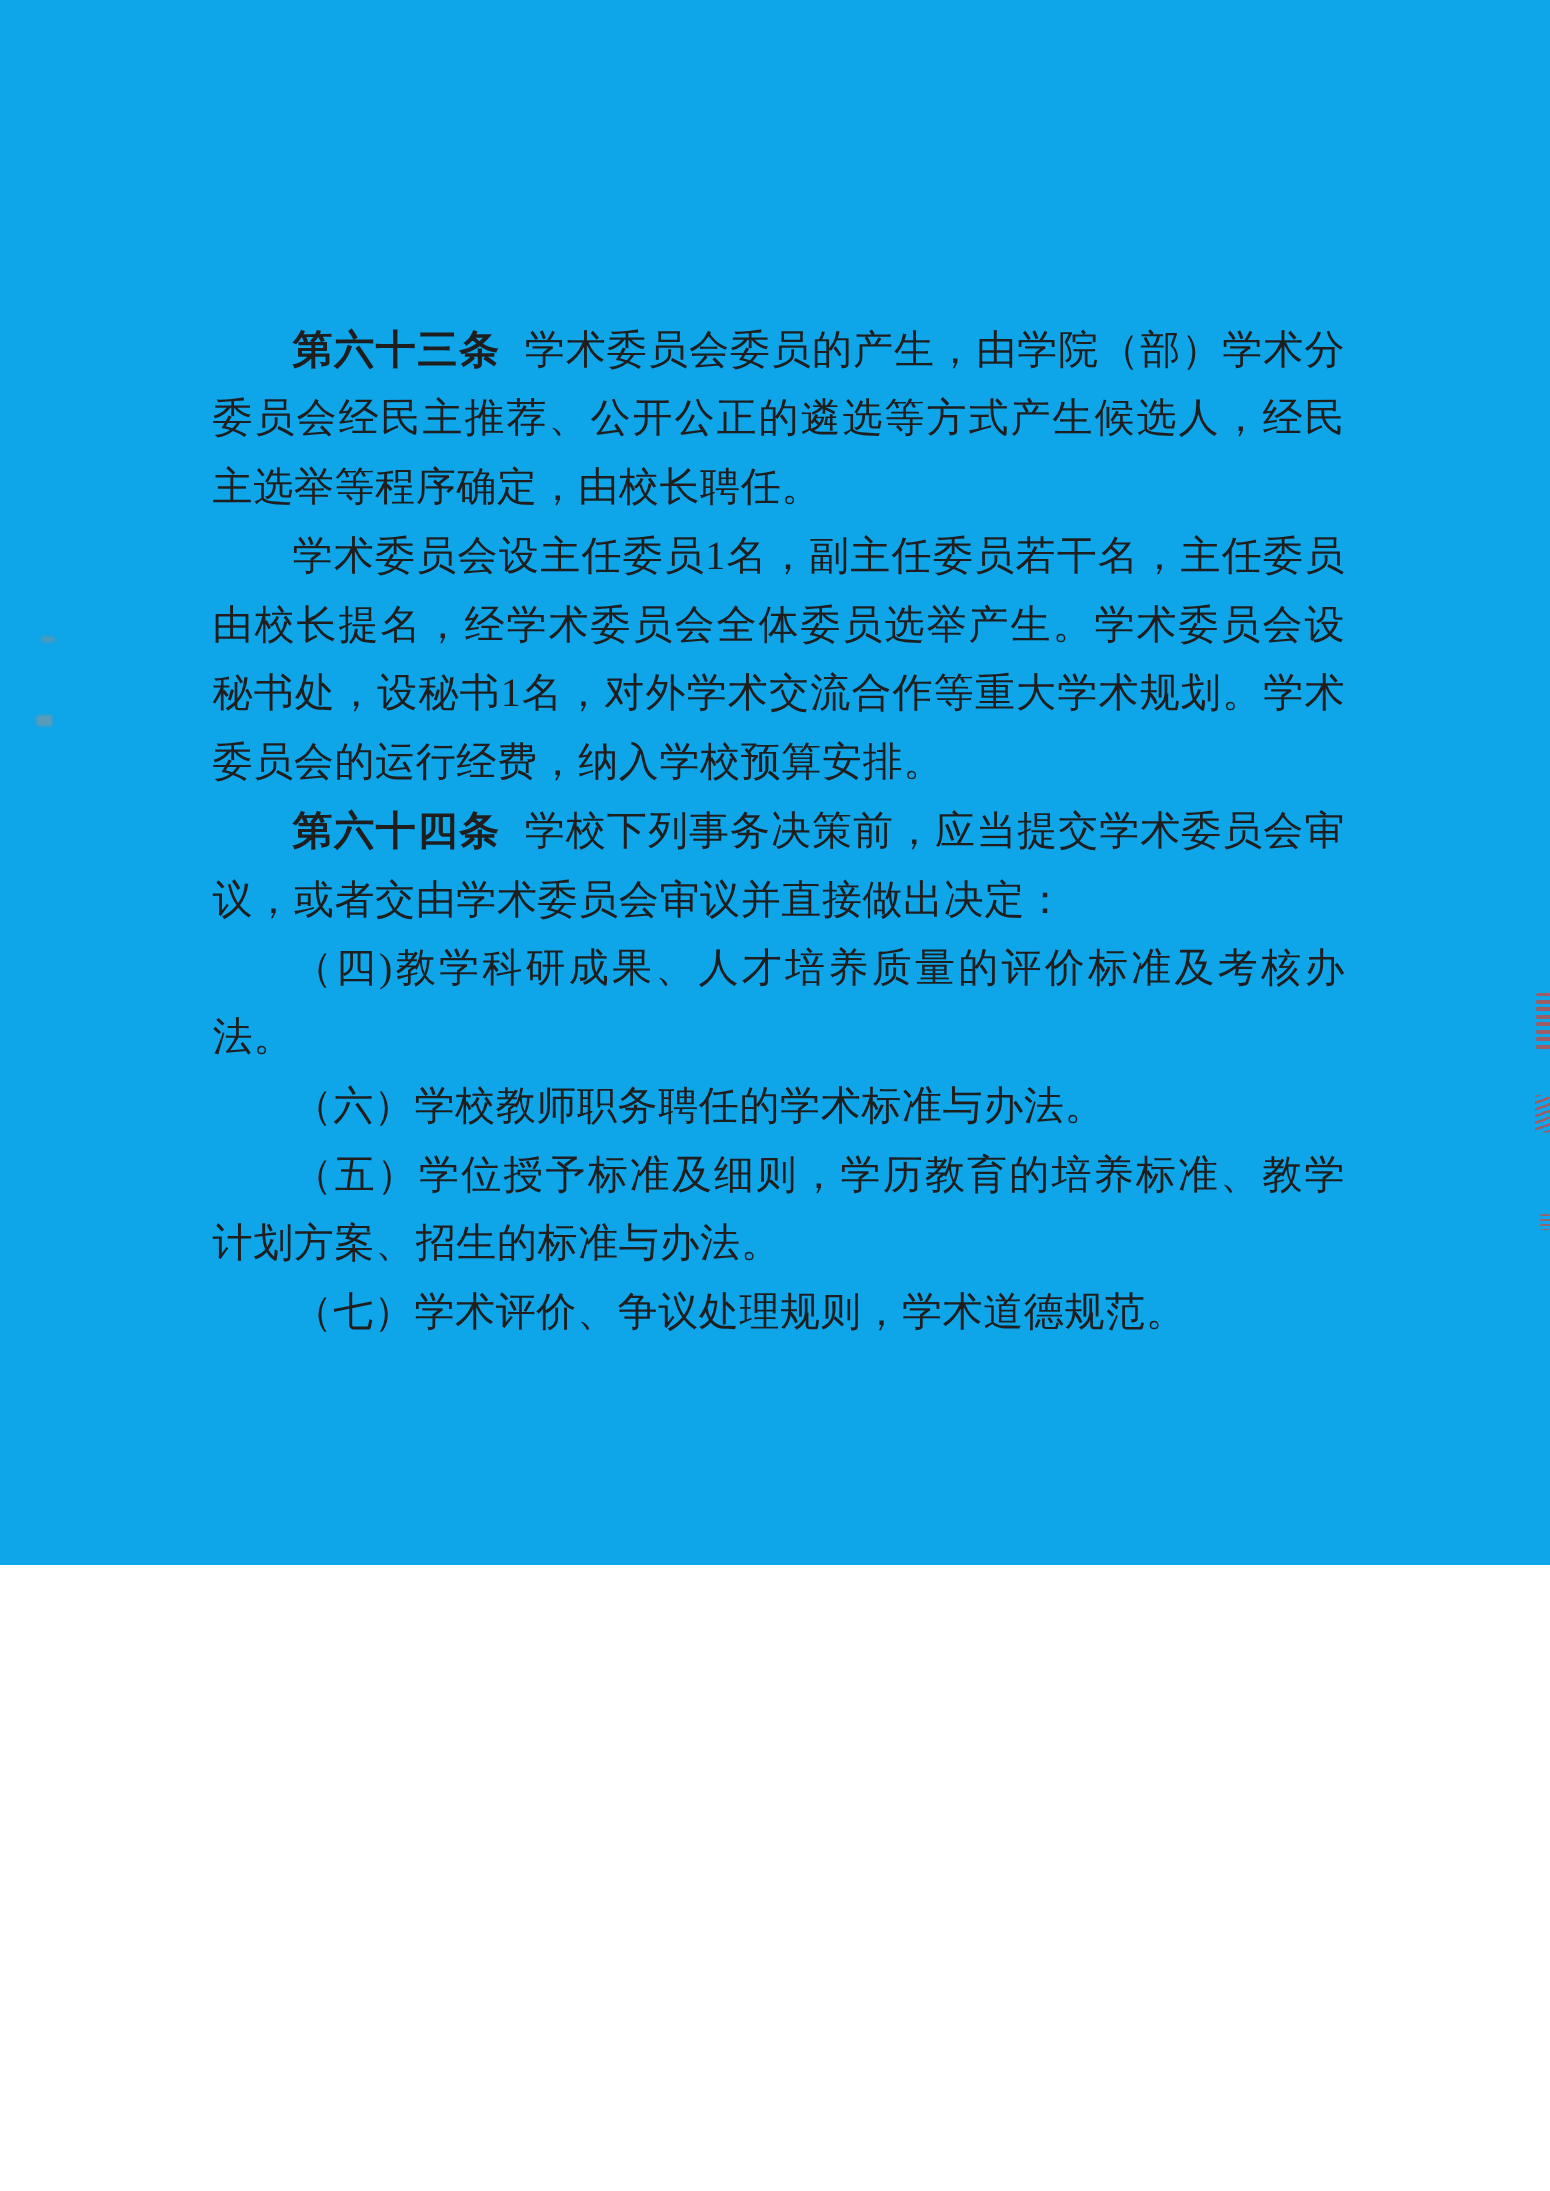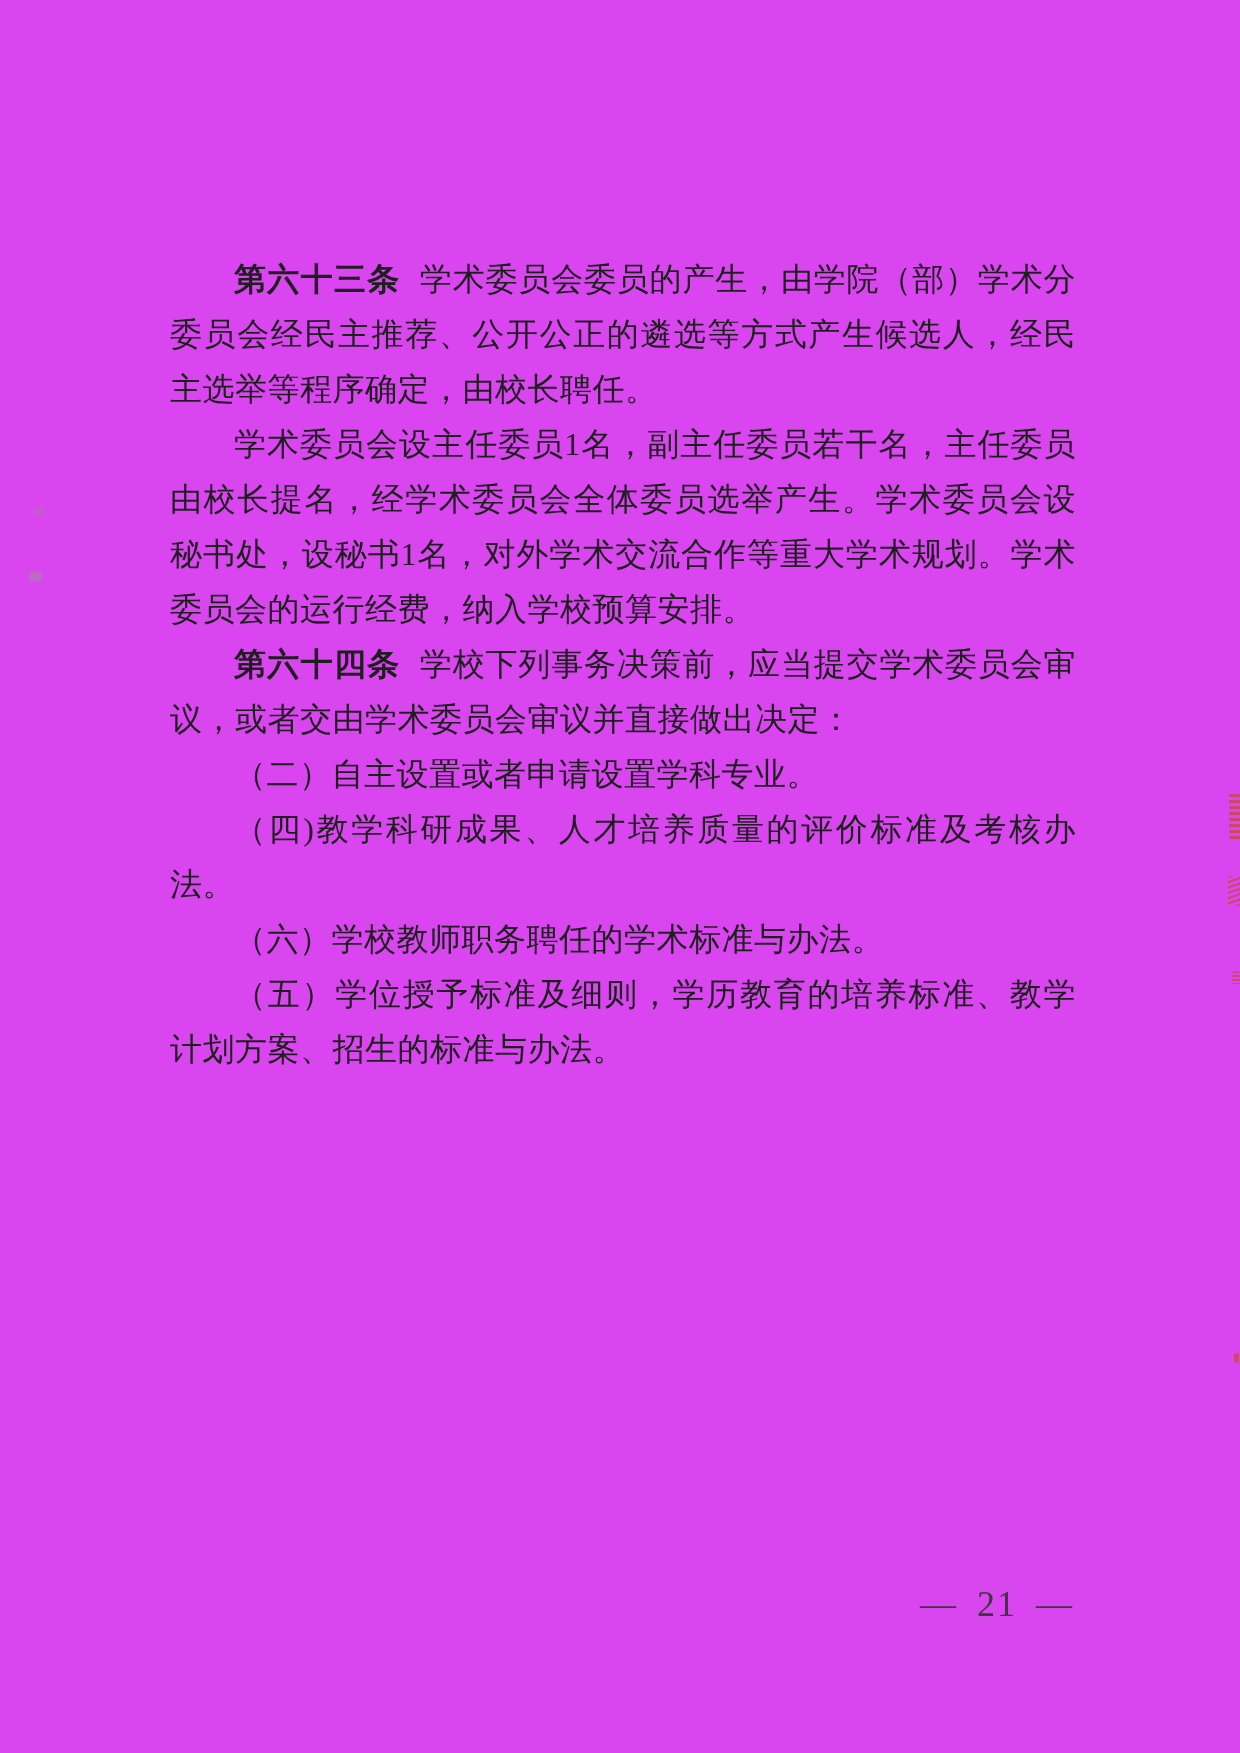--- a/index.html
+++ b/index.html
@@ -6,22 +6,22 @@
   body {
     width: 1240px;
     height: 1753px;
     position: relative;
     font-family: "Liberation Serif", "DejaVu Serif", serif;
   }
   .page {
     position: absolute;
     left: 0; top: 0;
     width: 1240px;
-    height: 1753px;
-    background: #d946ef;
+    height: 1252px;
+    background: #0ea5e9;
     overflow: hidden;
   }
   .text-block {
     position: absolute;
     left: 170px;
     top: 252px;
     width: 906px;
     color: #1e1e1e;
   }
   .para {
@@ -100,24 +100,24 @@
 </style>
 </head>
 <body>
 
 <div class="page">
 
   <div class="text-block">
       <p class="para"><b>第六十三条</b>学术委员会委员的产生，由学院（部）学术分委员会经民主推荐、公开公正的遴选等方式产生候选人，经民主选举等程序确定，由校长聘任。</p>
       <p class="para">学术委员会设主任委员1名，副主任委员若干名，主任委员由校长提名，经学术委员会全体委员选举产生。学术委员会设秘书处，设秘书1名，对外学术交流合作等重大学术规划。学术委员会的运行经费，纳入学校预算安排。</p>
       <p class="para"><b>第六十四条</b>学校下列事务决策前，应当提交学术委员会审议，或者交由学术委员会审议并直接做出决定：</p>
-      <p class="para">（二）自主设置或者申请设置学科专业。</p>
       <p class="para">（四)教学科研成果、人才培养质量的评价标准及考核办法。</p>
       <p class="para">（六）学校教师职务聘任的学术标准与办法。</p>
       <p class="para">（五）学位授予标准及细则，学历教育的培养标准、教学计划方案、招生的标准与办法。</p>
+      <p class="para">（七）学术评价、争议处理规则，学术道德规范。</p>
     </div>
 
   <div class="page-number">— 21 —</div>
 
   <div class="stamp-frag frag-a"></div>
   <div class="stamp-frag frag-b"></div>
   <div class="stamp-frag frag-c"></div>
   <div class="stamp-frag frag-d"></div>
 
   <div class="speck speck-1"></div>

